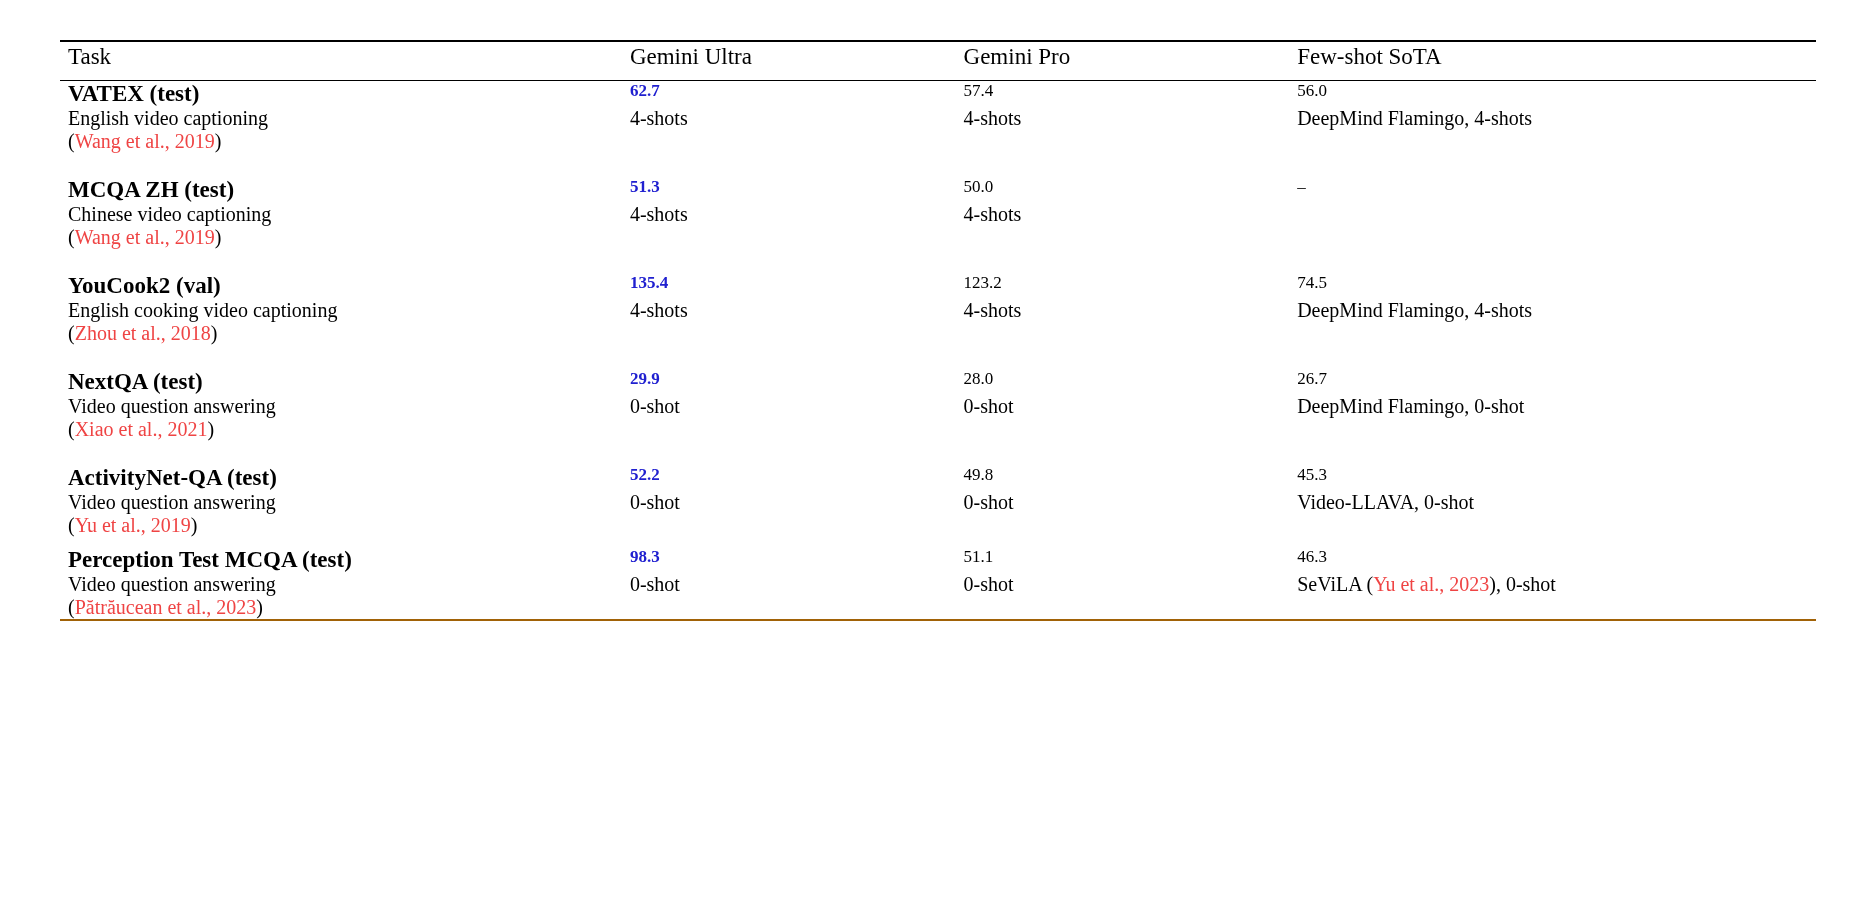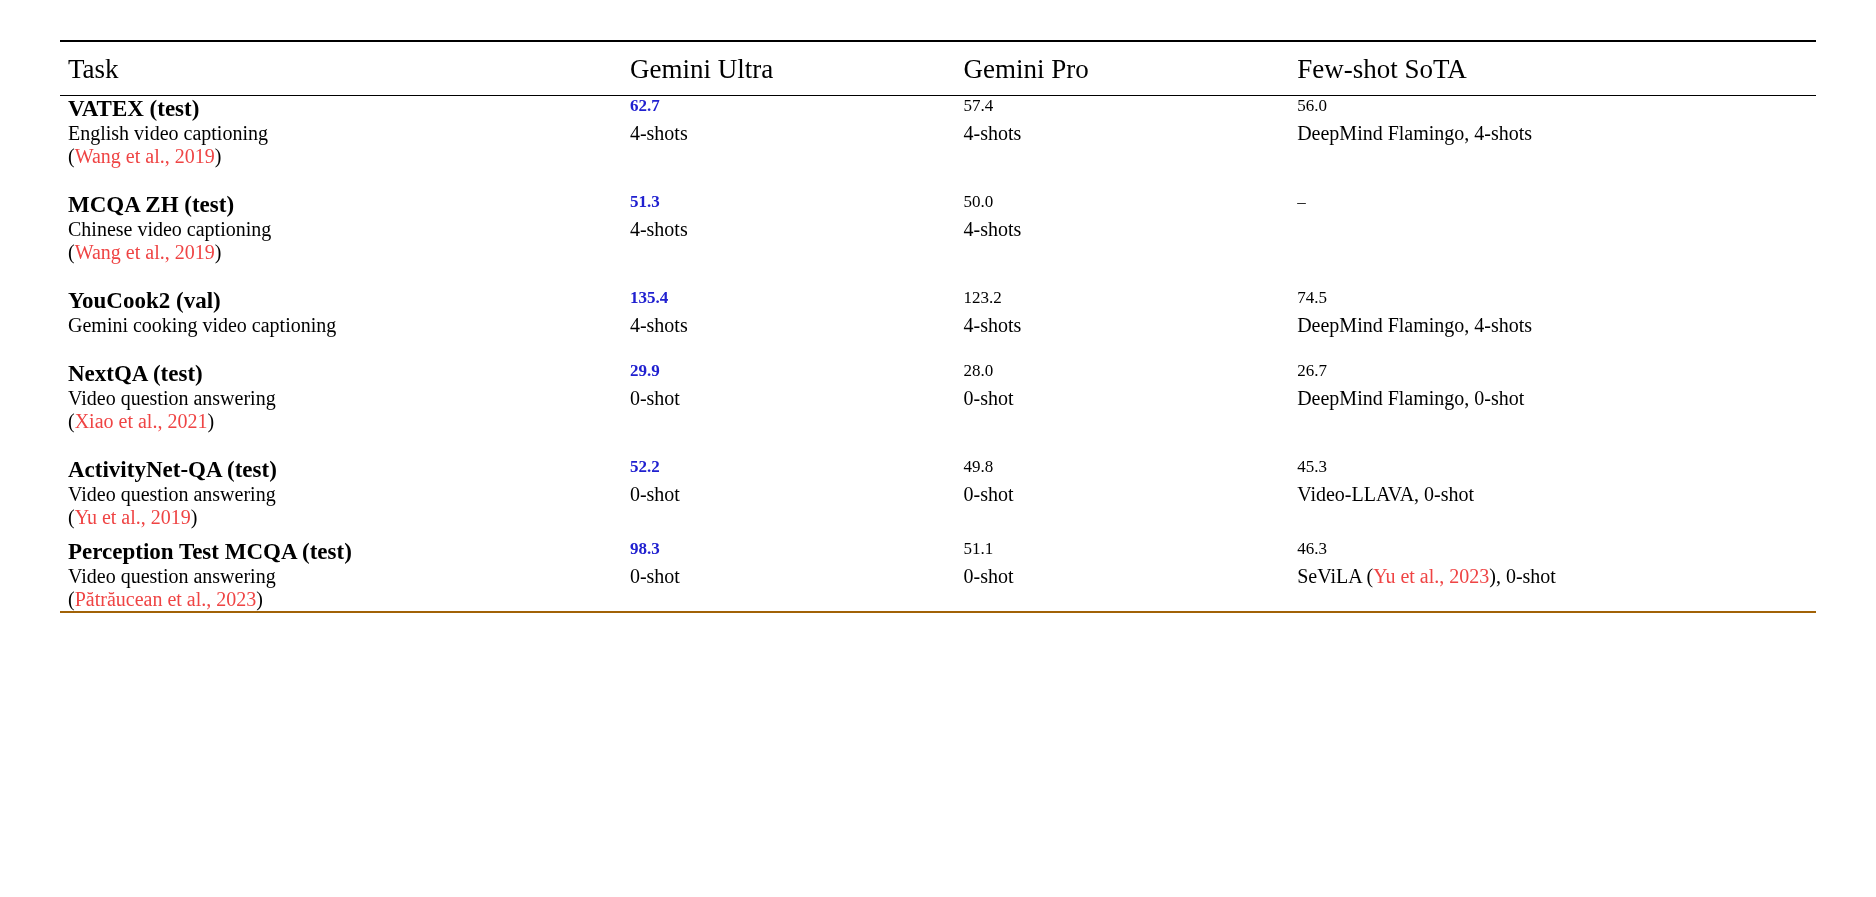--- a/index.html
+++ b/index.html
@@ -16,22 +16,22 @@
     .table-top-border {
       border-top: 2px solid #000;
     }
     .table-header-border {
       border-bottom: 1.5px solid #000;
     }
     .table-bottom-border {
       border-bottom: 2px solid #a16207;
     }
     .header-row td {
-      padding: 12px 8px 10px 8px;
-      font-size: 27px;
+      padding: 2px 8px 10px 8px;
+      font-size: 23px;
       font-weight: normal;
     }
     .body-row td {
       padding: 0 8px;
       vertical-align: top;
     }
     .task-col { width: 32%; }
     .ultra-col { width: 19%; margin-left: 28px; }
     .pro-col { width: 19%; }
     .sota-col { width: 30%; }
@@ -129,24 +129,30 @@
       <tr>
         <td colspan="4" class="spacer"></td>
       </tr>
       <tr class="body-row">
         <td class="task-name">YouCook2 (val)</td>
         <td class="value-main value-bold-blue">135.4</td>
         <td class="value-main">123.2</td>
         <td class="value-main">74.5</td>
       </tr>
       <tr class="body-row">
-        <td class="task-desc">Gemini cooking video captioning</td>
+        <td class="task-desc">English cooking video captioning</td>
         <td class="value-sub">4-shots</td>
         <td class="value-sub">4-shots</td>
         <td class="value-sub">DeepMind Flamingo, 4-shots</td>
+      </tr>
+      <tr class="body-row">
+        <td class="task-cite-wrap">(<span class="cite-link">Zhou et al., 2018</span>)</td>
+        <td></td>
+        <td></td>
+        <td></td>
       </tr>
       <tr>
         <td colspan="4" class="spacer"></td>
       </tr>
       <tr class="body-row">
         <td class="task-name">NextQA (test)</td>
         <td class="value-main value-bold-blue">29.9</td>
         <td class="value-main">28.0</td>
         <td class="value-main">26.7</td>
       </tr>

